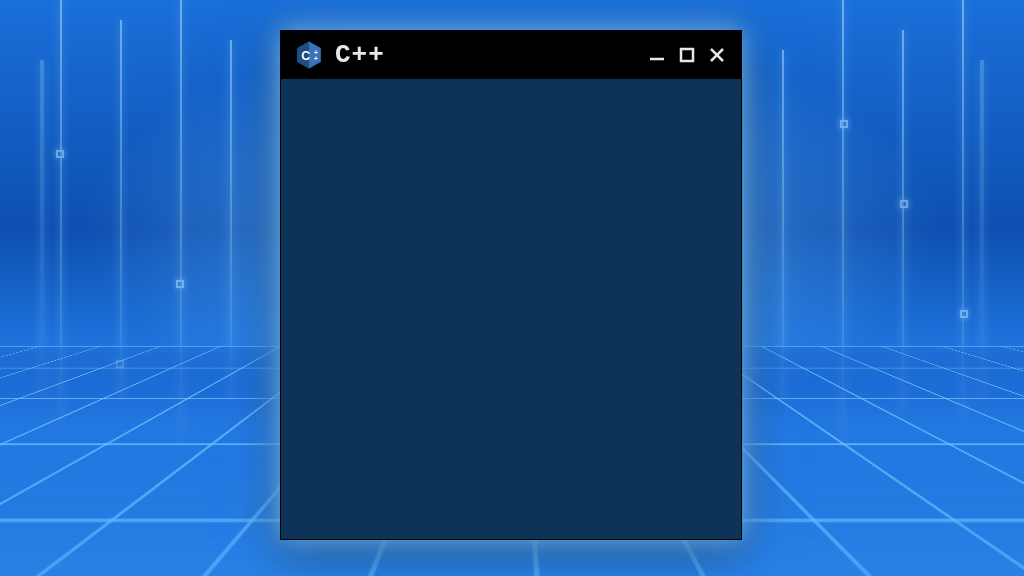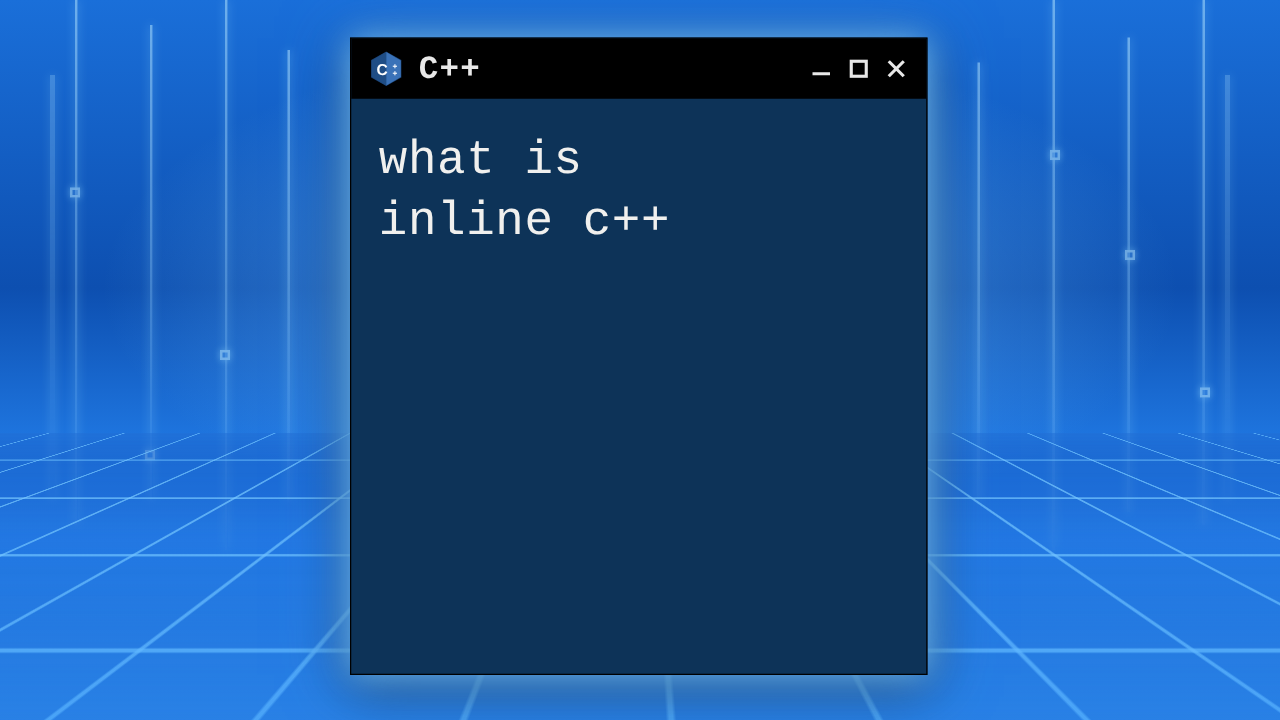--- a/index.html
+++ b/index.html
@@ -230,15 +230,13 @@
           </svg>
       </div>
       <div class="ctrl">
         <svg viewBox="0 0 20 20">
             <line x1="4" y1="4" x2="16" y2="16"></line>
             <line x1="16" y1="4" x2="4" y2="16"></line>
           </svg>
       </div>
     </div>
   </div>
-  <div class="window-body">what is
-inline c++</div>
 </div>
 
 </body></html>

